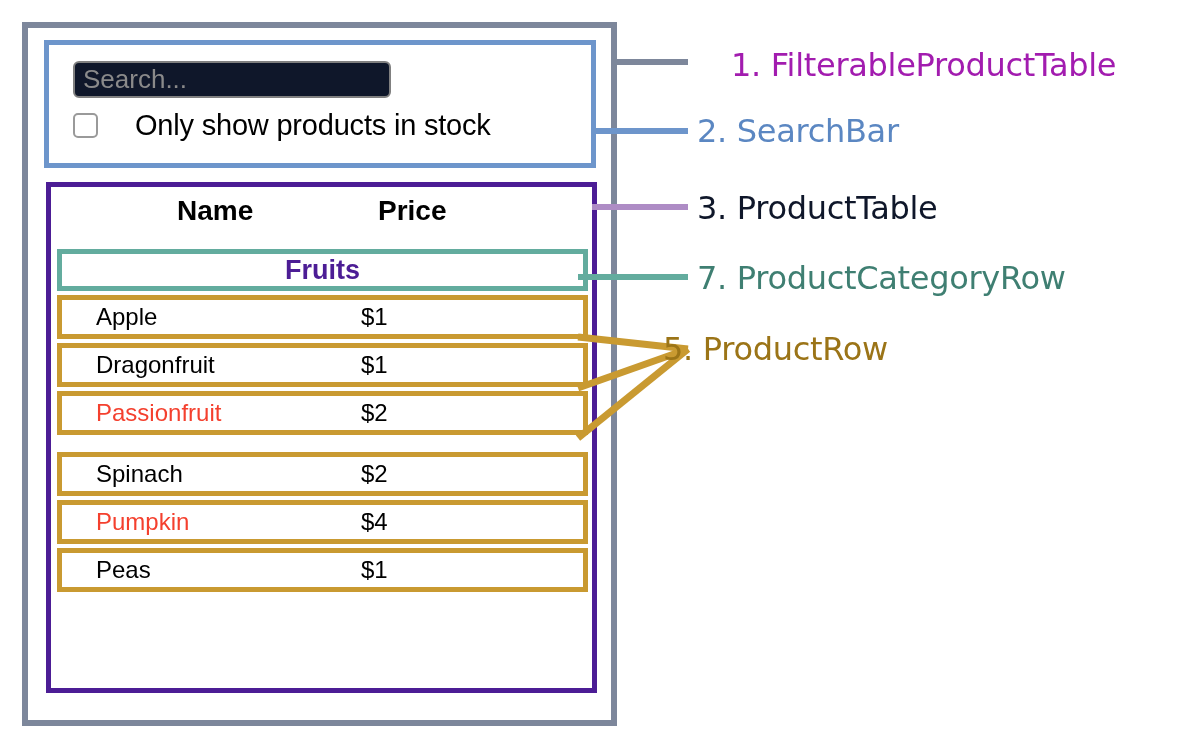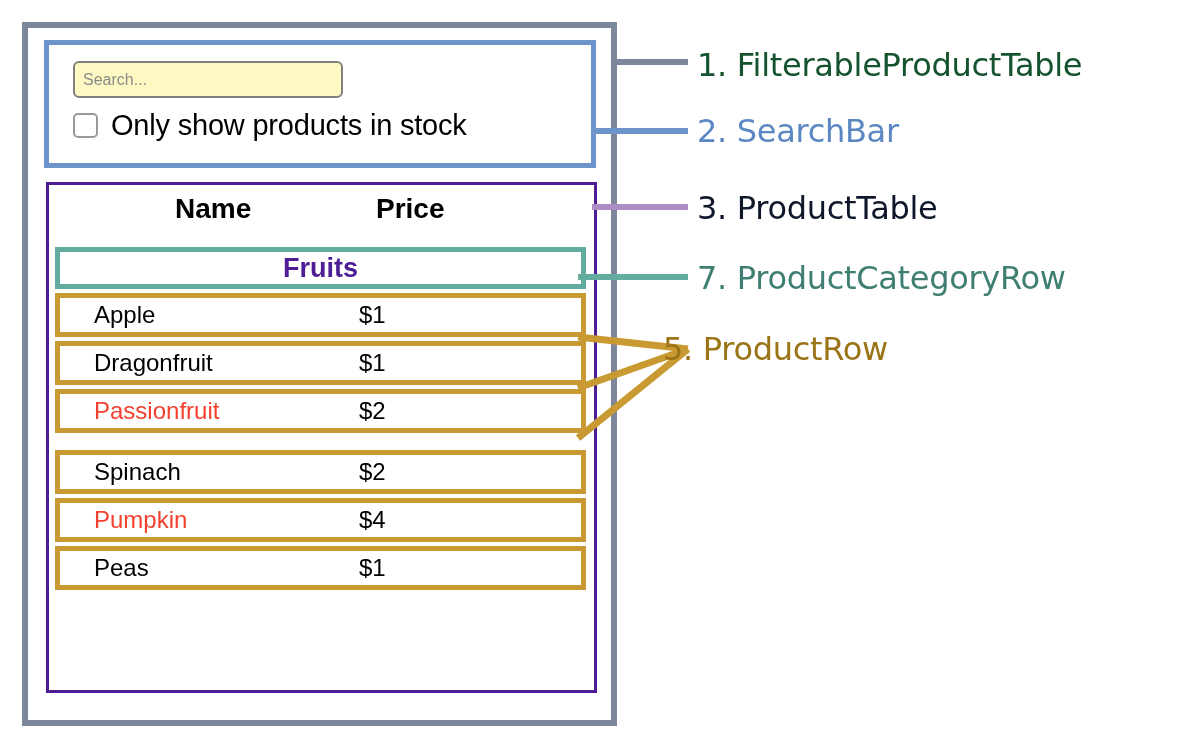--- a/index.html
+++ b/index.html
@@ -43,38 +43,38 @@
     background: #ffffff;
   }
 
   
   .frame-producttable {
     position: absolute;
     left: 46px;
     top: 182px;
     width: 551px;
     height: 511px;
-    border: 3px solid #4c1d95;
+    border: 5px solid #4c1d95;
     box-sizing: border-box;
     background: #ffffff;
   }
 
   
   .search-input {
     position: absolute;
     left: 46px;
     top: 30px;
-    width: 270px;
+    width: 318px;
     height: 37px;
     box-sizing: border-box;
     border: 2px solid #808080;
     border-radius: 6px;
-    background: #fef9c3;
+    background: #0f172a;
     font-family: "Liberation Sans", sans-serif;
-    font-size: 16px;
+    font-size: 26px;
     color: #808080;
     padding: 0 8px;
     line-height: 33px;
     outline: none;
   }
   .search-input::placeholder { color: #8a8a8a; opacity: 1; }
 
   
   .checkbox-row {
     position: absolute;
@@ -91,20 +91,21 @@
     border: 2px solid #9a9a9a;
     border-radius: 5px;
     background: #ffffff;
     flex: 0 0 auto;
   }
   .checkbox-label {
     font-size: 29px;
     color: #000000;
     white-space: nowrap;
     letter-spacing: -0.2px;
+    margin-left: 24px;
   }
 
   
   .table-head {
     position: absolute;
     left: 0;
     top: 8px;
     width: 100%;
     height: 44px;
   }
@@ -177,21 +178,21 @@
   }
 
   
   .legend-label {
     position: absolute;
     font-size: 32px;
     font-family: "DejaVu Sans", sans-serif;
     white-space: nowrap;
     letter-spacing: -0.3px;
   }
-  .lg1 { left: 697px; top: 46px;  color: #14532d; text-align: center; }
+  .lg1 { left: 731px; top: 46px;  color: #a21caf; text-align: center; }
   .lg2 { left: 697px; top: 112px; color: #5b87c2; }
   .lg3 { left: 697px; top: 189px; color: #0f172a; }
   .lg4 { left: 697px; top: 259px; color: #3f7f72; }
   .lg5 { left: 663px; top: 330px; color: #9b7417; }
 </style>
 </head>
 <body>
 
 <div id="screen">
 

